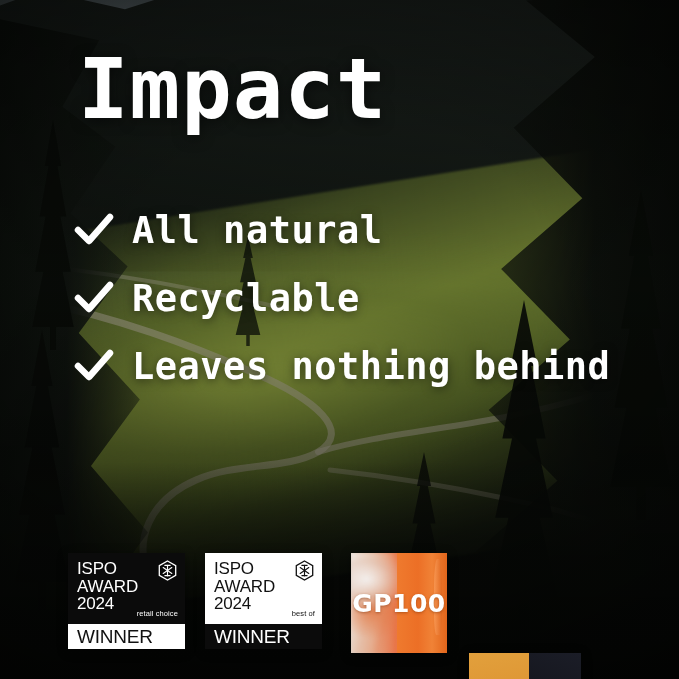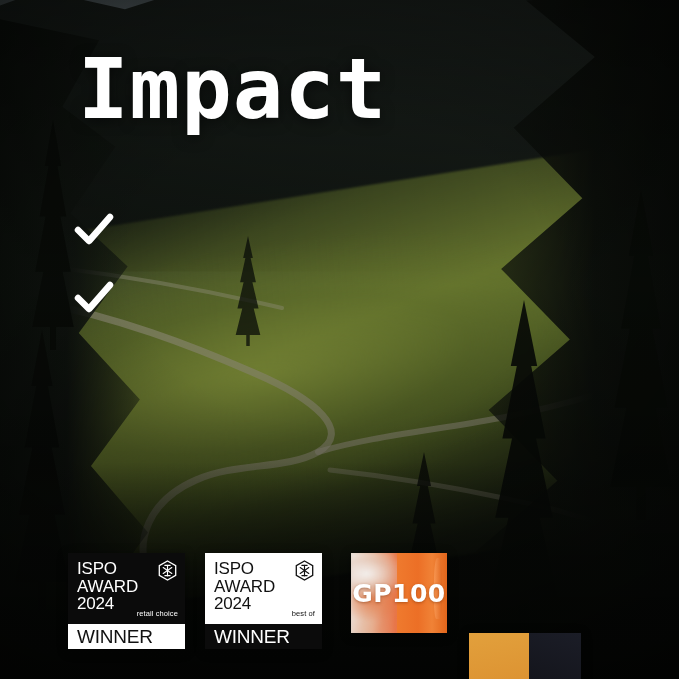--- a/index.html
+++ b/index.html
@@ -227,21 +227,21 @@
   .ispo-dark .ispo-top { color: #ffffff; }
   .ispo-dark .ispo-bar { background: #ffffff; color: #111111; }
   
   .ispo-light { background: #ffffff; }
   .ispo-light .ispo-top { color: #111111; }
   .ispo-light .ispo-bar { background: #0b0b0b; color: #ffffff; }
 
   
   .gp100 {
     width: 96px;
-    height: 80px;
+    height: 100px;
     position: relative;
     background: linear-gradient(90deg, #d9cfc6 0%, #e3b49a 22%, #e8764a 46%, #ee762f 58%, #ef7a30 100%);
   }
   .gp-photo {
     position: absolute;
     inset: 0;
     background:
       radial-gradient(60% 42% at 16% 26%, rgba(243,240,238,.95) 0%, rgba(226,200,186,.6) 42%, rgba(226,200,186,0) 76%),
       radial-gradient(52% 40% at 22% 58%, rgba(226,124,74,.85) 0%, rgba(226,124,74,0) 70%),
       linear-gradient(104deg, rgba(250,248,246,.88) 0%, rgba(236,188,160,.55) 26%, rgba(232,118,64,.25) 42%, rgba(232,118,64,0) 54%);
@@ -349,30 +349,40 @@
     <h1 class="headline">Impact</h1>
 
     <ul class="checklist">
 
       <li class="check-item">
         <span class="check-icon">
           <svg width="40" height="38" viewBox="0 0 40 38">
             <path d="M4 19 L15 30 L36 6" fill="none" stroke="#ffffff" stroke-width="6.5" stroke-linecap="round" stroke-linejoin="round"></path>
           </svg>
         </span>
+        <span class="check-label">All natural</span>
       </li>
-
 
 
       <li class="check-item">
         <span class="check-icon">
           <svg width="40" height="38" viewBox="0 0 40 38">
             <path d="M4 19 L15 30 L36 6" fill="none" stroke="#ffffff" stroke-width="6.5" stroke-linecap="round" stroke-linejoin="round"></path>
           </svg>
         </span>
+        <span class="check-label">Recyclable</span>
+      </li>
+
+      <li class="check-item">
+        <span class="check-icon">
+          <svg width="40" height="38" viewBox="0 0 40 38">
+            <path d="M4 19 L15 30 L36 6" fill="none" stroke="#ffffff" stroke-width="6.5" stroke-linecap="round" stroke-linejoin="round"></path>
+          </svg>
+        </span>
+        <span class="check-label">Leaves nothing behind</span>
       </li>
 
     </ul>
 
     <div class="badges">
 
       <div class="badge ispo ispo-dark" style="left:68px;">
         <div class="ispo-top">
           <div class="ispo-lines">ISPO</div>
           <div class="ispo-lines">AWARD</div>

